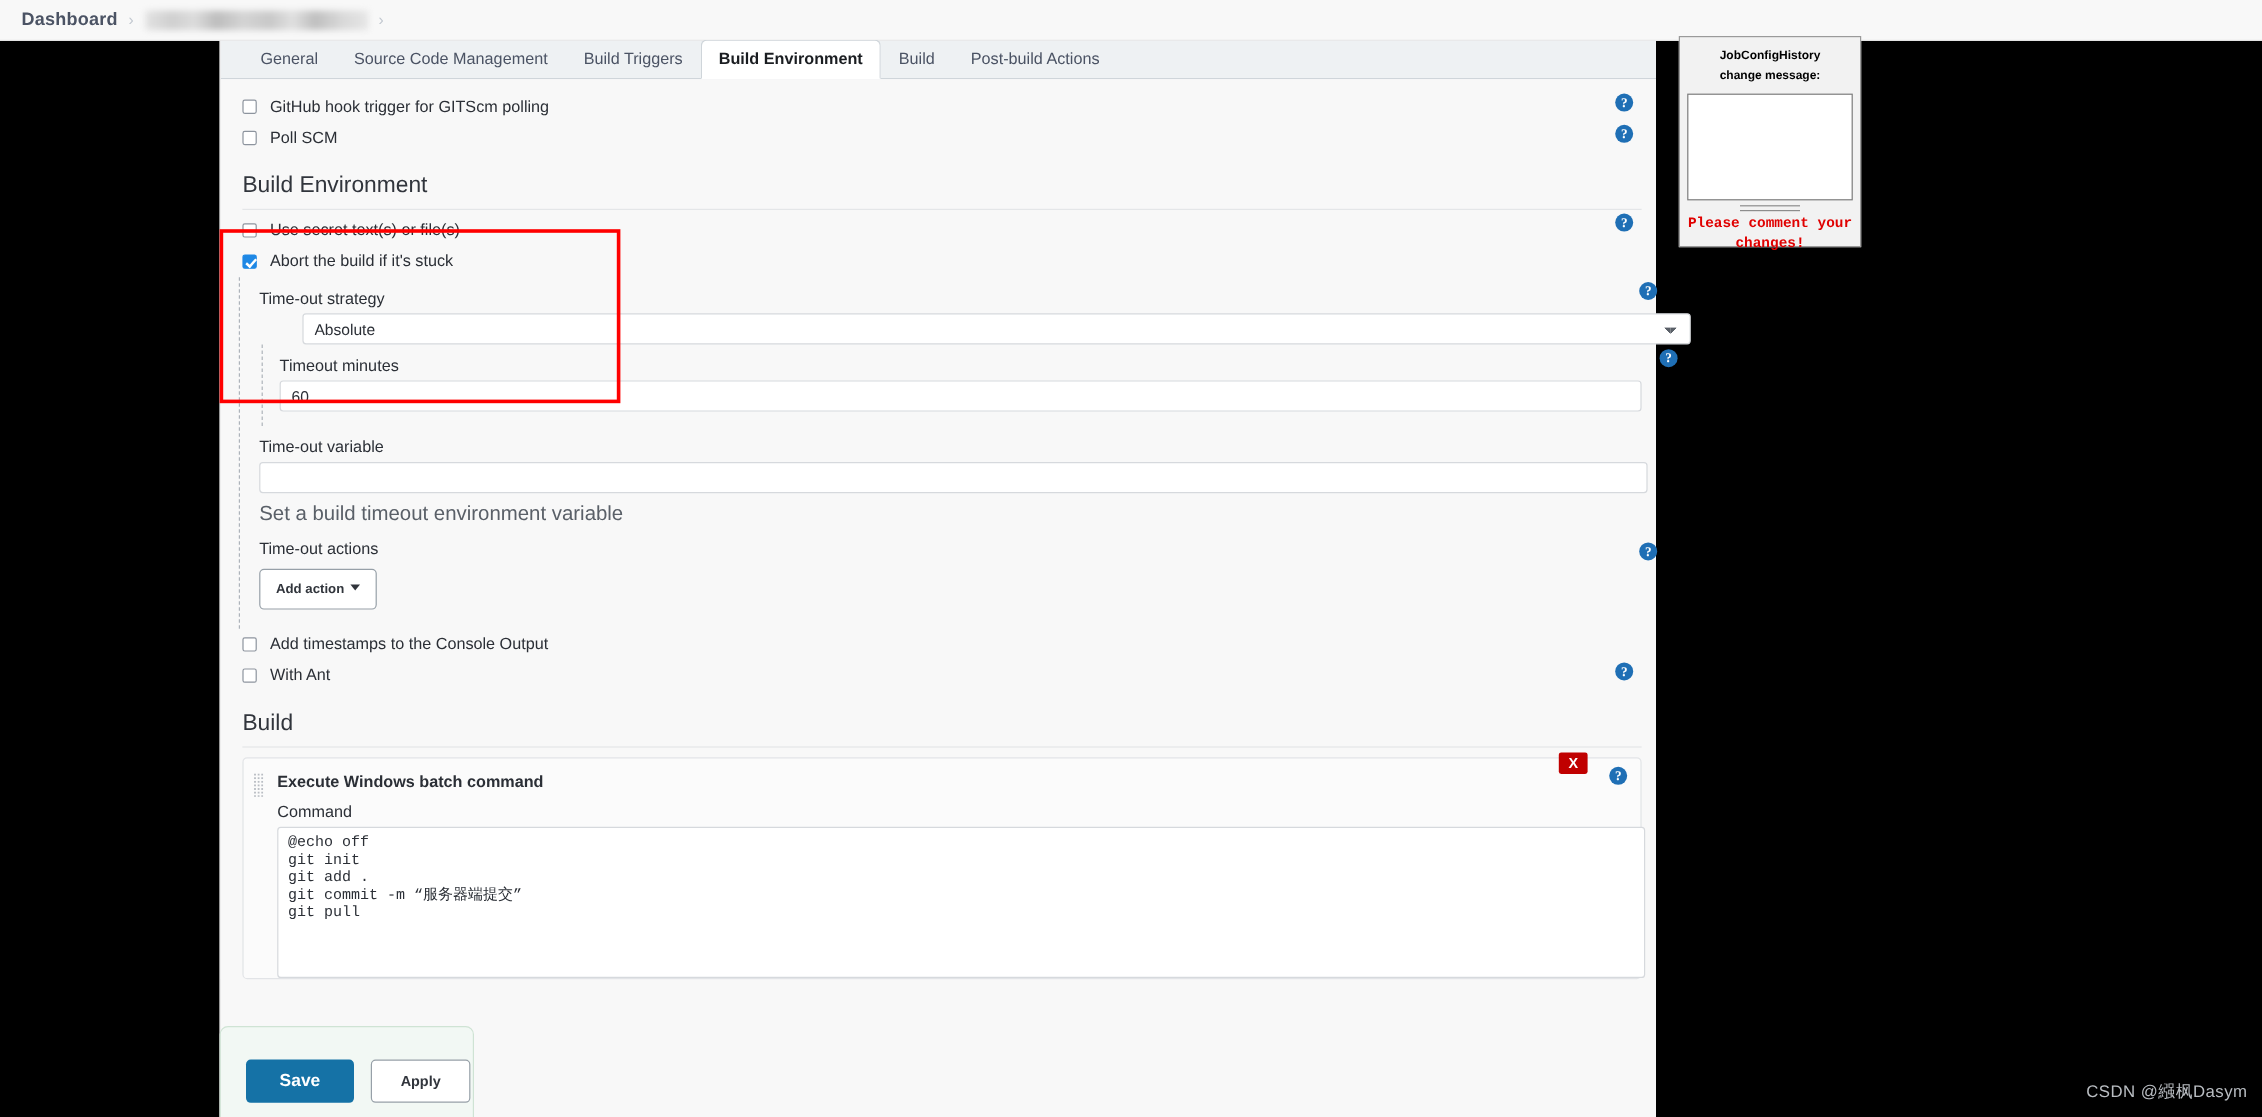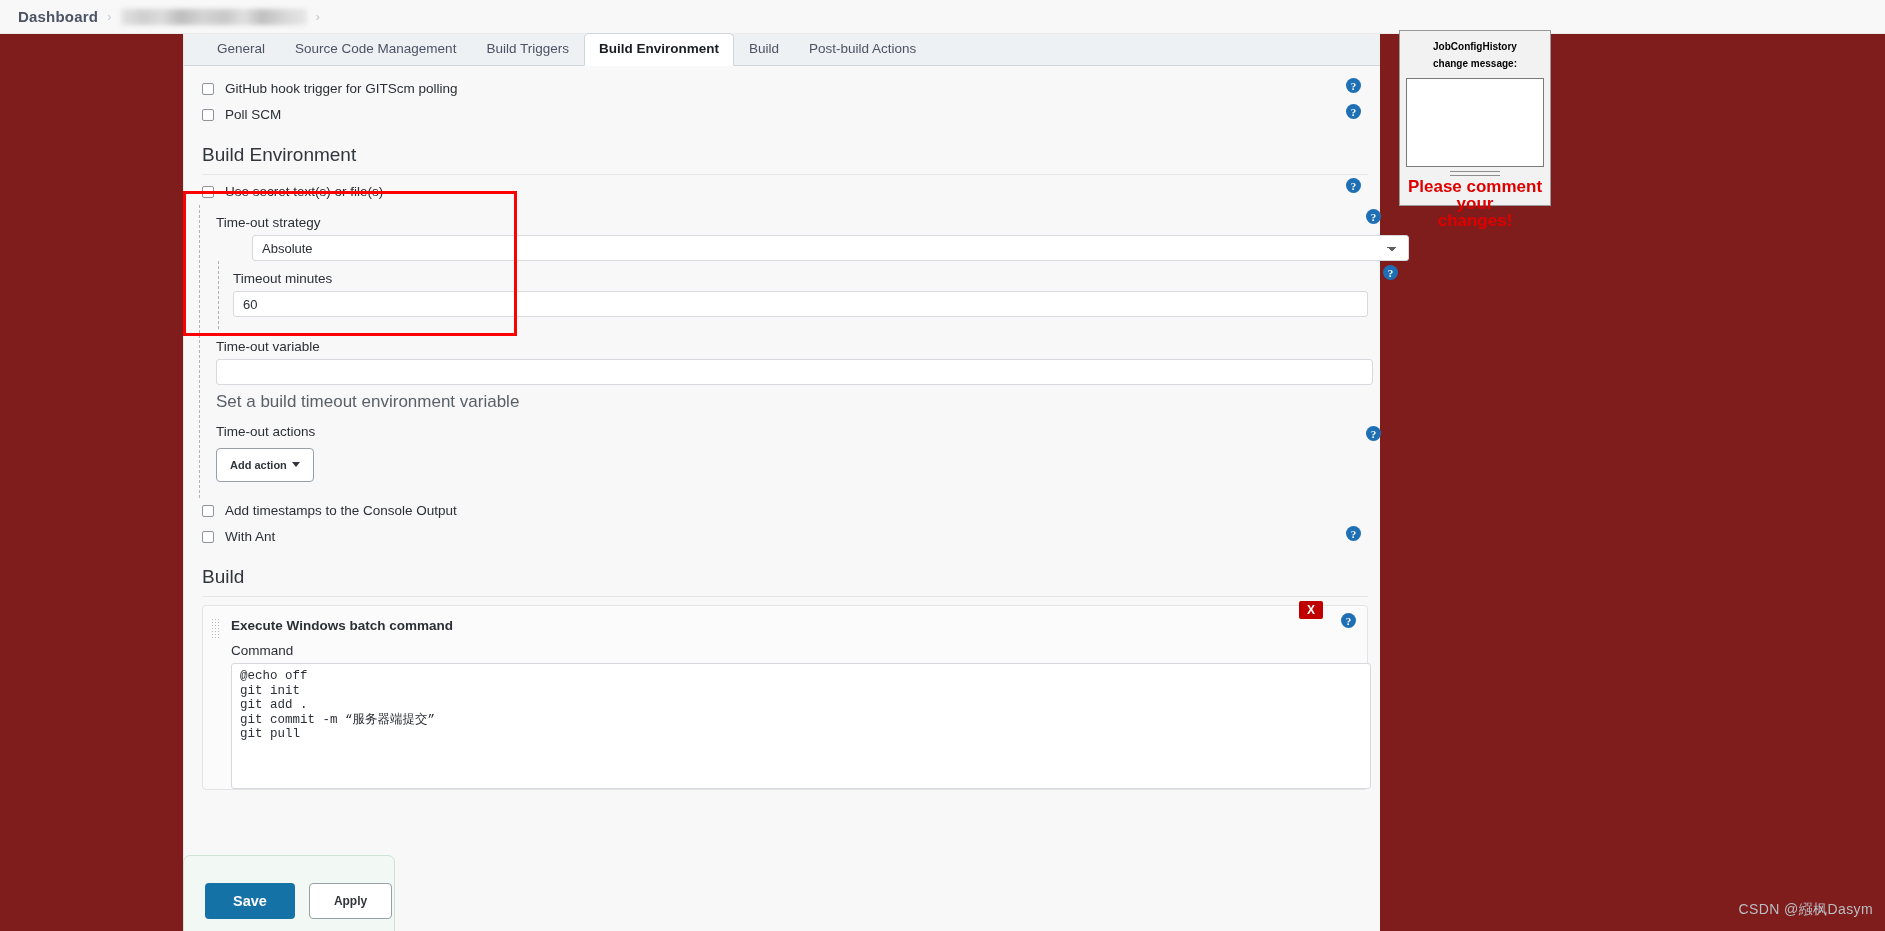--- a/index.html
+++ b/index.html
@@ -3,21 +3,21 @@
 <meta charset="utf-8">
 <style>
   * { box-sizing: border-box; }
   html, body {
     margin: 0; padding: 0;
     width: 1885px; height: 931px;
     background: #fff;
     font-family: "Liberation Sans", sans-serif;
     overflow: hidden;
   }
-  #root { position: relative; width: 1885px; height: 931px; background:#7f1d1d; }
+  #root { position: relative; width: 1885px; height: 931px; background:#000000; }
 
   
   .breadcrumb-bar {
     position: absolute; left:0; top:0; width:1885px; height:34px;
     background:#f8f8f8; border-bottom:1px solid #ebebeb;
     display:flex; align-items:center; padding-left:18px;
   }
   .crumb-dashboard { font-size:15px; font-weight:bold; color:#4b5364; letter-spacing:.2px; }
   .crumb-sep { color:#c2c8d0; font-size:13px; margin:0 9px; }
   .crumb-redacted {
@@ -168,21 +168,21 @@
     text-align:center;
   }
   .jch-title { font-size:10px; font-weight:bold; color:#000; line-height:17px; }
   .jch-ta {
     display:block; width:138px; height:89px; margin:6px auto 0 auto;
     background:#fff; border:1px solid #7a7a7a; resize:none; outline:none;
     font-family:"Liberation Sans", sans-serif; font-size:12px;
   }
   .jch-grip { width:50px; height:5px; margin:4px auto 2px auto;
     border-top:1px solid #8d8d8d; border-bottom:1px solid #8d8d8d; }
-  .jch-warn { font-size:17px; font-weight:bold; color:#e00000; line-height:17px; }
+  .jch-warn { font-size:12px; font-weight:bold; color:#e00000; line-height:17px;font-family:Liberation Mono, monospace; }
 
   .watermark {
     position:absolute; right:12px; bottom:12px;
     font-size:14px; color:#b9bdc2; letter-spacing:.4px;
   }
 </style>
 </head>
 <body>
 
 <div id="root">
@@ -221,20 +221,24 @@
 
       <h2 class="section-h">Build Environment</h2>
       <div class="section-rule"></div>
 
       <div class="row-check" style="padding-top:9px">
         <span class="cbox"></span>
         <span class="check-label">Use secret text(s) or file(s)</span>
         <span class="help" style="top:3px">?</span>
       </div>
 
+      <div class="row-check" style="padding-top:5px">
+        <span class="cbox checked"></span>
+        <span class="check-label">Abort the build if it's stuck</span>
+      </div>
 
       <div class="sub-block">
         <div class="dashed-guide"></div>
 
         <div class="field-label">Time-out strategy</div>
         <div style="position:relative">
           <select class="inp sel">
             <option>Absolute</option>
           </select>
           <span class="help" style="top:-26px; right:-1px">?</span>

